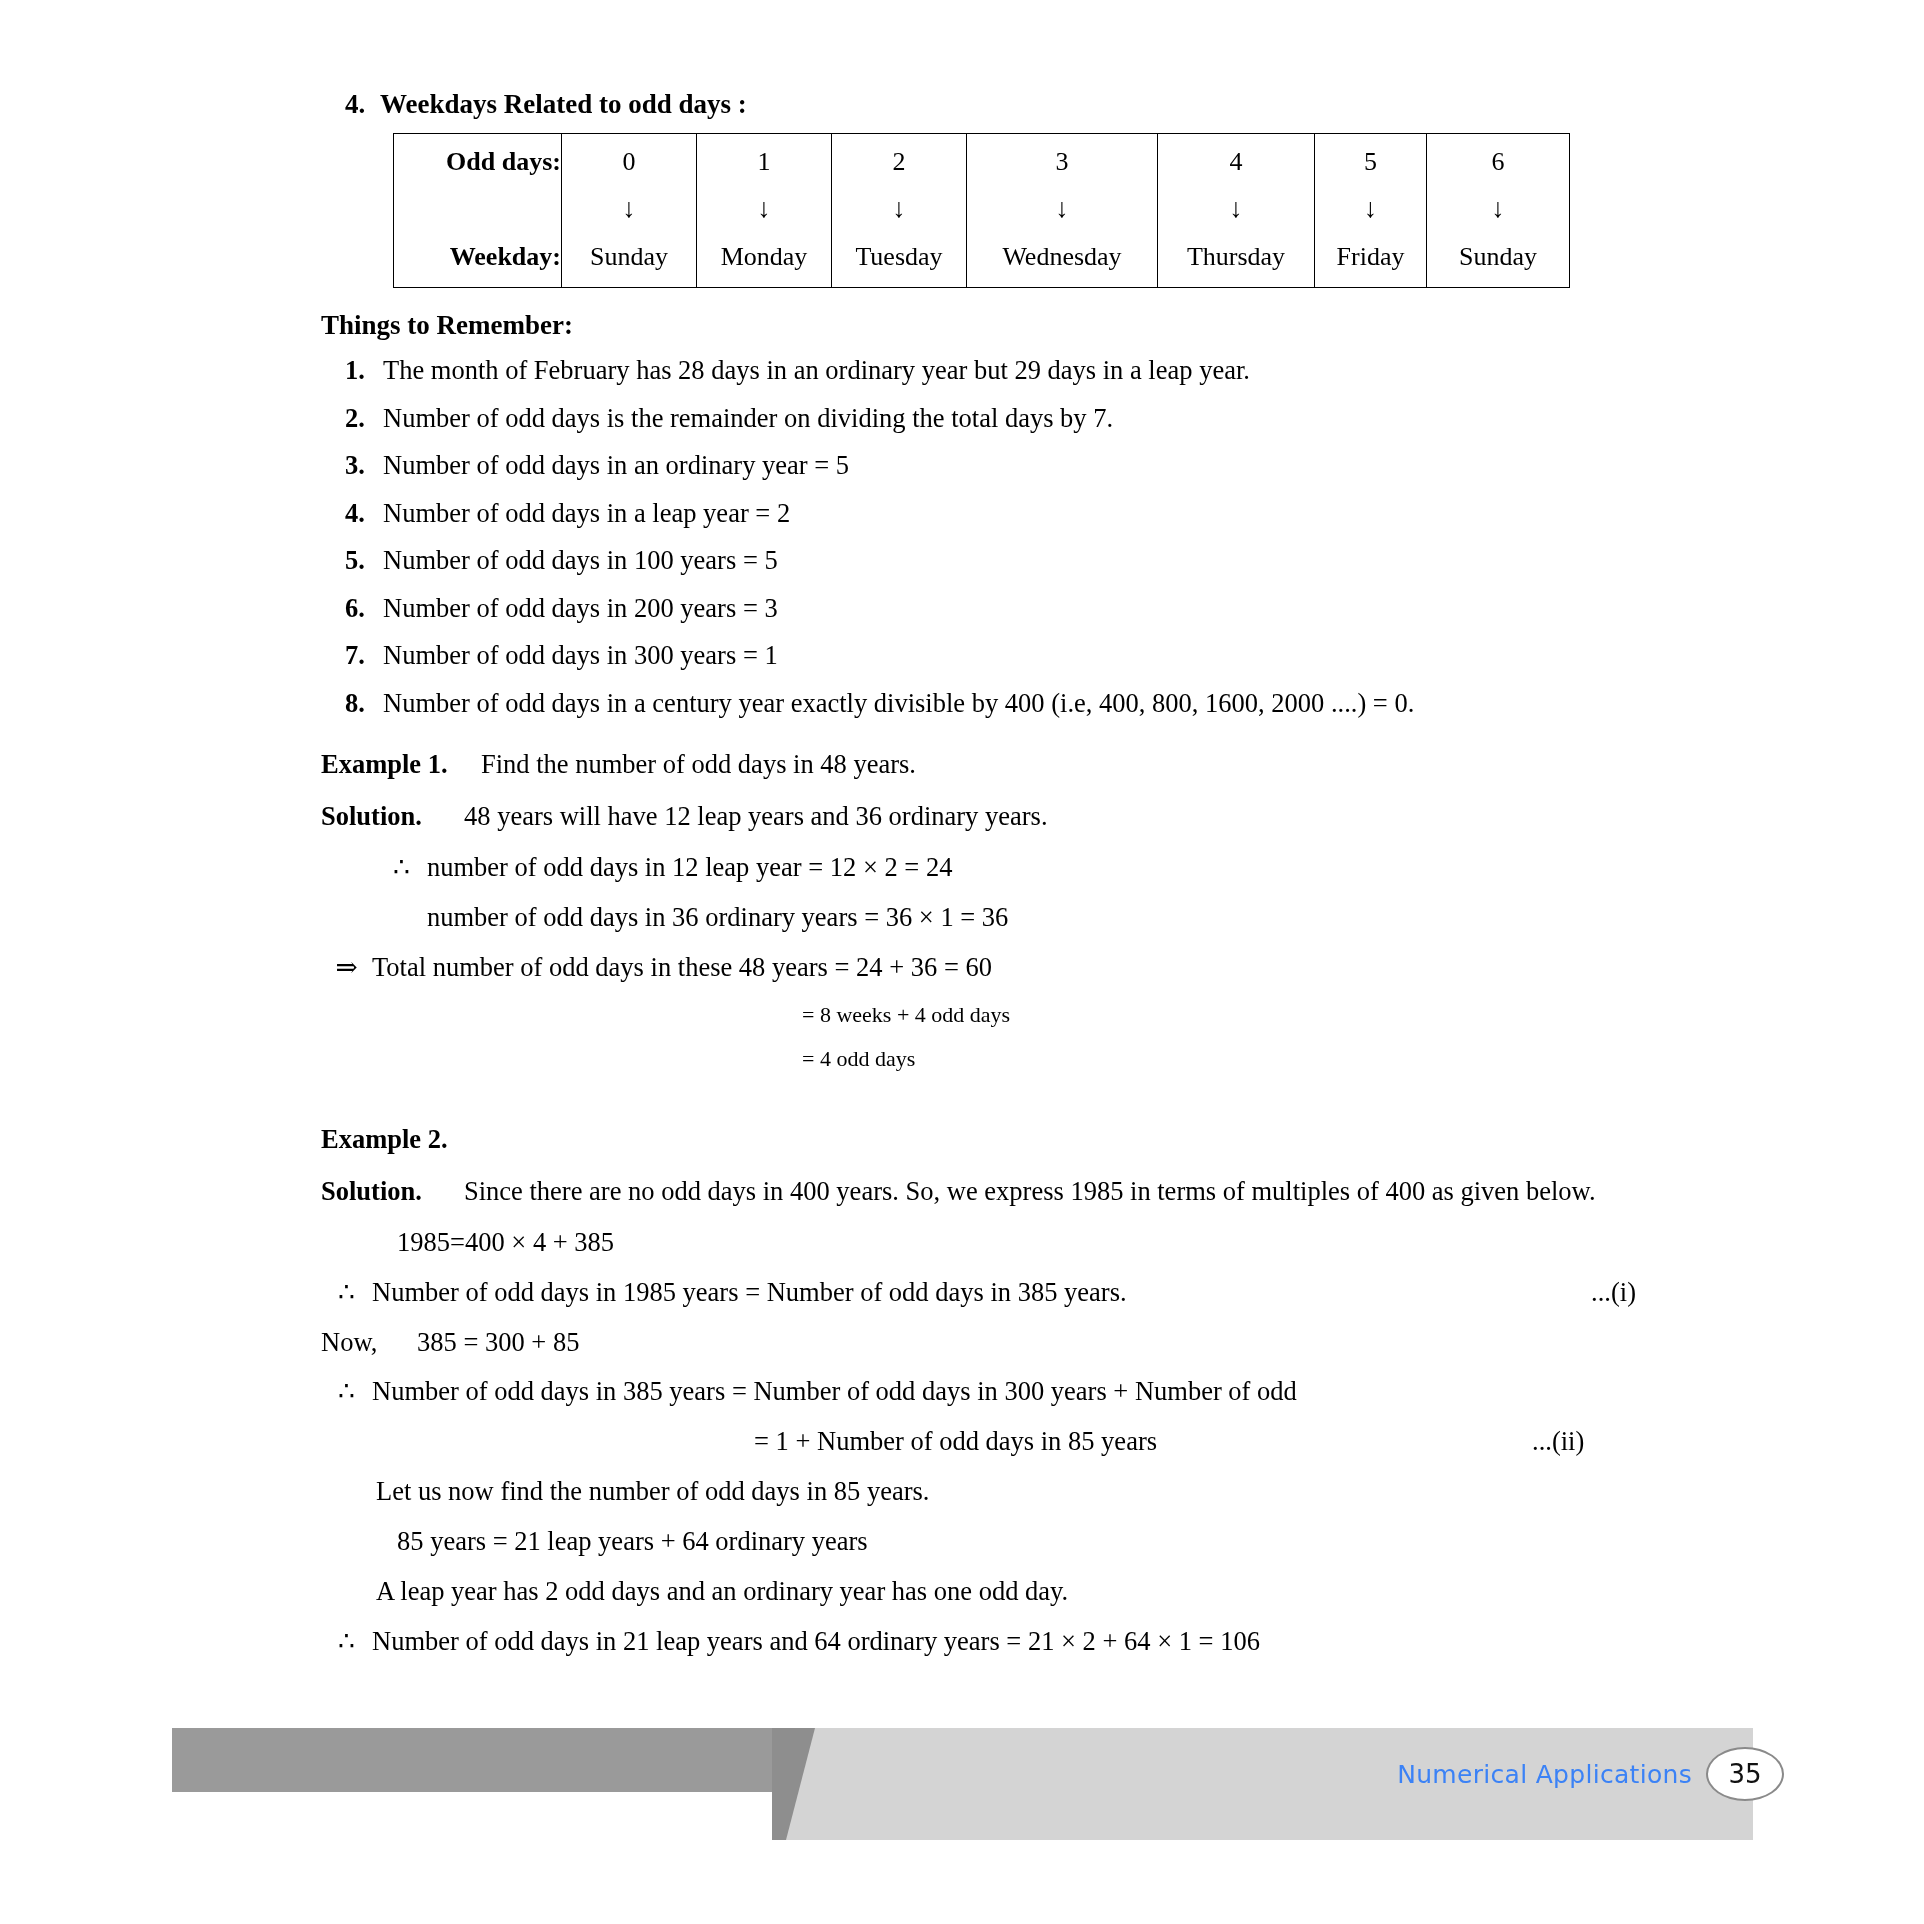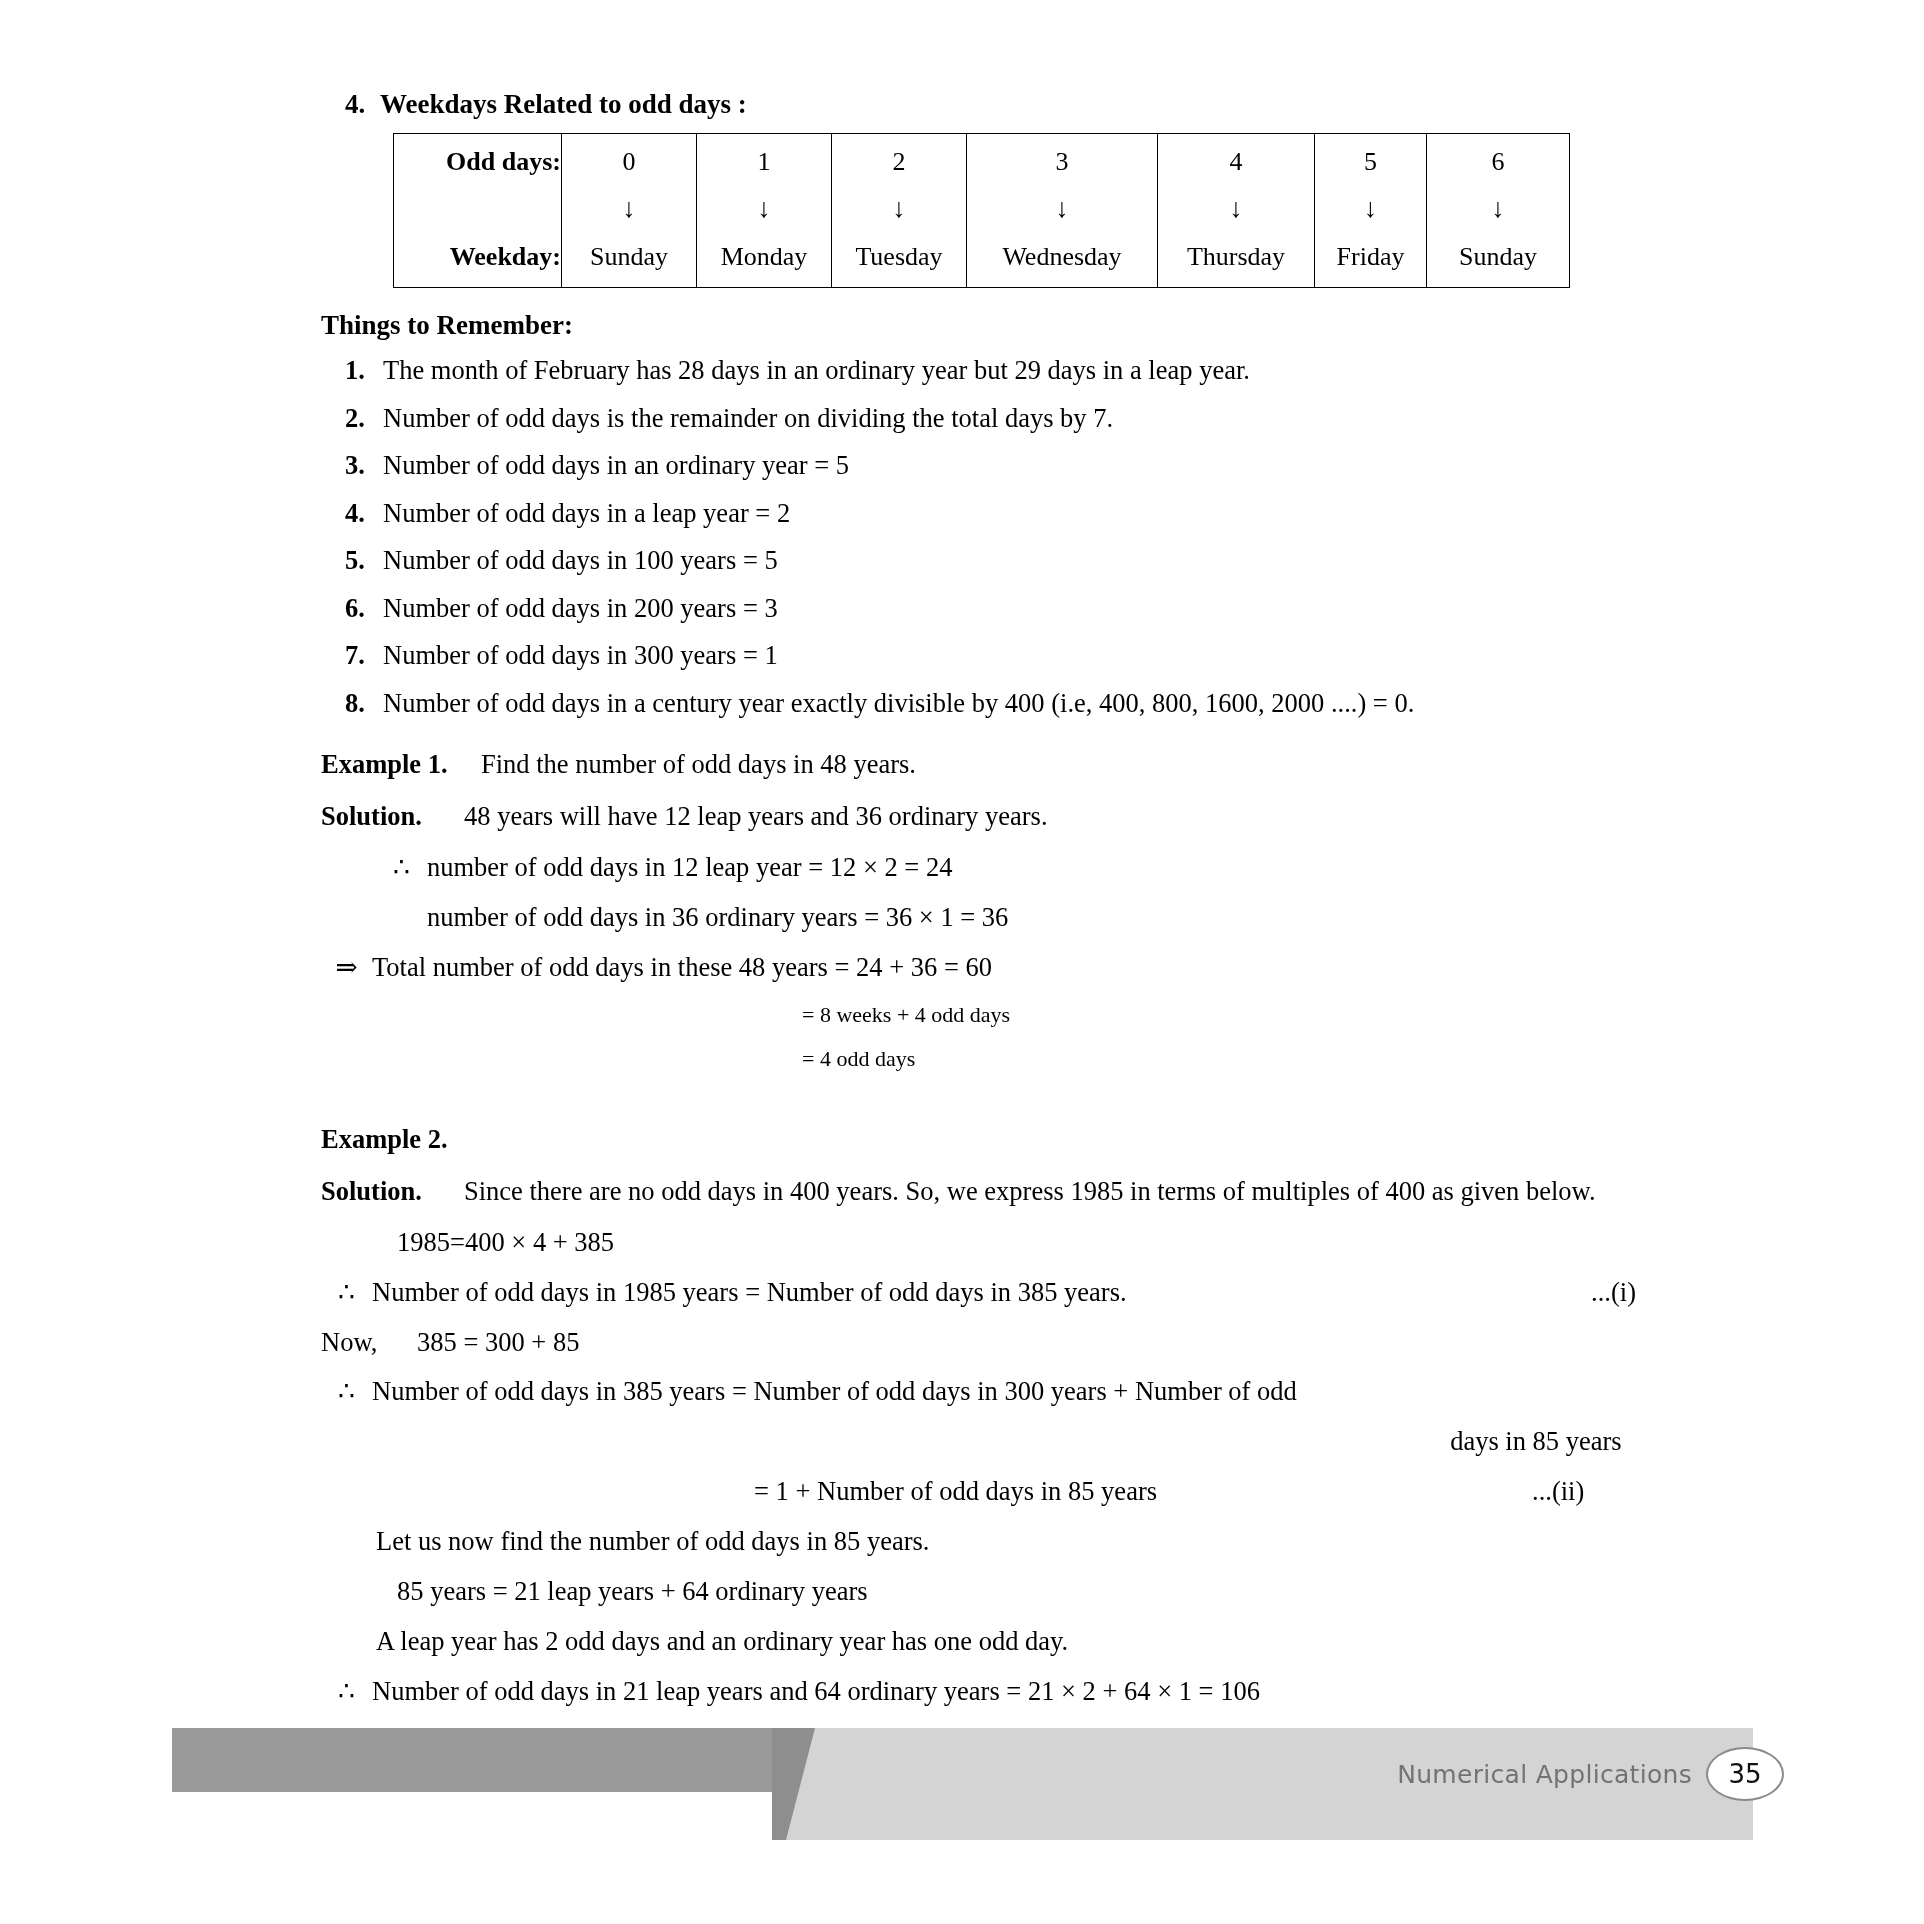--- a/index.html
+++ b/index.html
@@ -225,21 +225,21 @@
     height: 112px;
     background: #d4d4d4;
     clip-path: polygon(3% 0, 100% 0, 100% 100%, 0 100%);
   }
   .footer-label {
     position: absolute;
     right: 233px;
     top: 44px;
     font-family: "DejaVu Sans", sans-serif;
     font-size: 25px;
-    color: #737373;
+    color: #3b82f6;
     letter-spacing: 0.3px;
   }
   .page-oval {
     position: absolute;
     right: 141px;
     top: 30.5px;
     width: 74px;
     height: 50px;
     border: 2.4px solid #8a8a8a;
     border-radius: 50%;
@@ -397,21 +397,20 @@
       <div class="step">
         <span class="sym wide">Now,</span>
         <span class="stxt">385 = 300 + 85</span>
       </div>
 
       <div class="step">
         <span class="sym">∴</span>
         <span class="stxt">Number of odd days in 385 years = Number of odd days in 300 years + Number of odd</span>
       </div>
 
-      <div class="wrap-right">days in 85 years</div>
 
       <div class="tag-row rel">
         <span class="tg-main">= 1 + Number of odd days in 85 years</span>
         <span class="tg-ref">...(ii)</span>
       </div>
 
       <div class="flow-line indent-1">Let us now find the number of odd days in 85 years.</div>
 
       <div class="flow-line indent-3">85 years = 21 leap years + 64 ordinary years</div>
 

